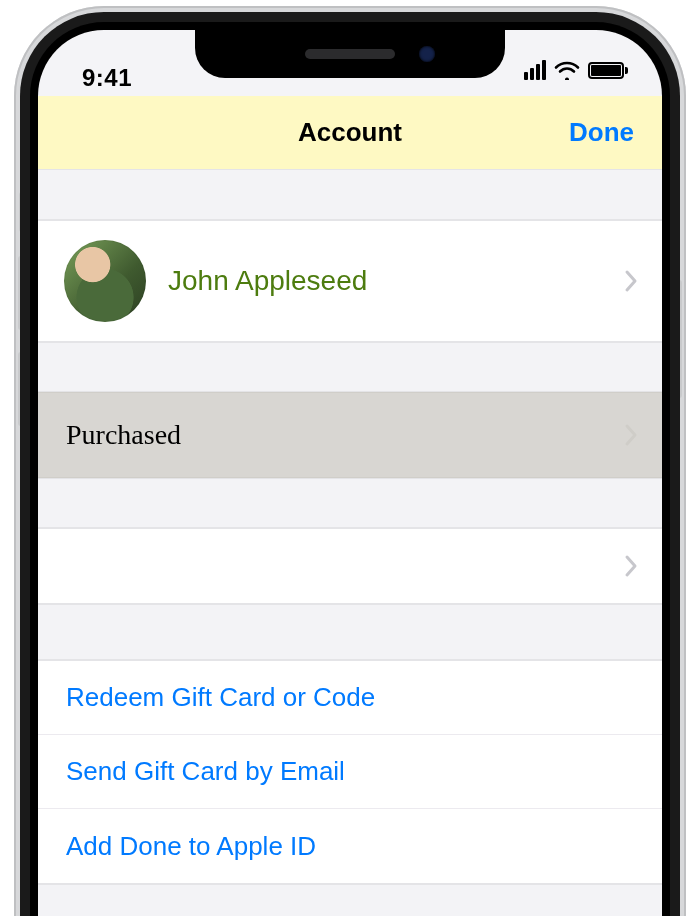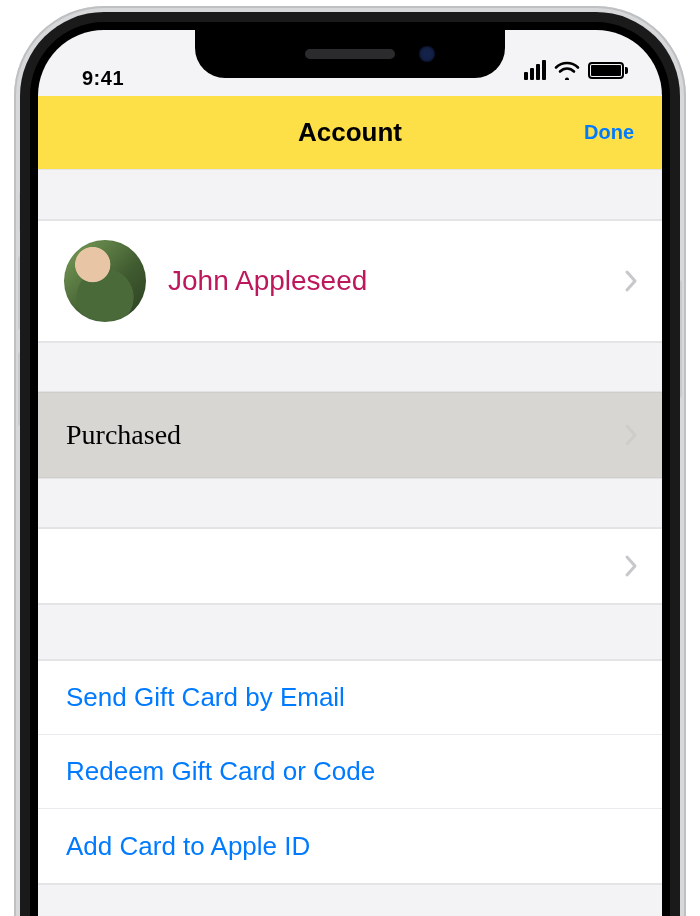--- a/index.html
+++ b/index.html
@@ -63,46 +63,46 @@
   
   .status-bar {
     position: relative;
     height: 66px;
     display: flex;
     align-items: center;
     justify-content: space-between;
     padding: 0 34px;
     font-weight: 600;
   }
-  .status-time { font-size: 20px; color:#000; letter-spacing: 0.5px; margin-top:30px; margin-left:10px;}
+  .status-time { font-size: 24px; color:#000; letter-spacing: 0.5px; margin-top:30px; margin-left:10px;}
   .status-icons { display:flex; align-items:center; gap:8px; margin-top:14px; margin-right:4px;}
   .bars { display:flex; align-items:flex-end; gap:2px; }
   .bars span { width:4px; background:#000; border-radius:1px; display:block; }
   .bars span:nth-child(1){height:8px;}
   .bars span:nth-child(2){height:12px;}
   .bars span:nth-child(3){height:16px;}
   .bars span:nth-child(4){height:20px;}
   .wifi svg, .battery svg { display:block; }
   .battery-wrap { position:relative; width:36px; height:17px; }
   .battery-body { position:absolute; inset:0; border:2px solid #000; border-radius:4px; }
   .battery-fill { position:absolute; left:3px; top:3px; bottom:3px; right:3px; background:#000; border-radius:1px; }
   .battery-tip  { position:absolute; right:-4px; top:5px; width:3px; height:7px; background:#000; border-radius:0 2px 2px 0;}
 
   
   .nav-bar {
     height: 74px;
-    background: #fde047;
+    background: #fef9c3;
     border-bottom: 1px solid #e4e4e7;
     display:flex;
     align-items:center;
     justify-content:center;
     position:relative;
   }
   .nav-title { font-size: 26px; font-weight:600; color:#000; }
-  .nav-done  { position:absolute; right:28px; font-size:20px; font-weight:600; color:#007aff; }
+  .nav-done  { position:absolute; right:28px; font-size:26px; font-weight:600; color:#007aff; }
 
   
   .group-gap { height: 50px; background:#f3f3f6; border-bottom:1px solid #e4e4e7; border-top:1px solid #e4e4e7; }
   .group-gap.first { border-top:none; height:50px; }
   .group-gap.large { height:56px; }
   .cell {
     background:#fff;
     display:flex;
     align-items:center;
     padding: 0 28px;
@@ -128,21 +128,21 @@
     width:82px; height:82px; border-radius:50%;
     background: radial-gradient(circle at 35% 30%, #e8c6a5 0 22%, transparent 23%),
                 radial-gradient(circle at 50% 70%, #4a6a3a 0 40%, transparent 41%),
                 linear-gradient(135deg, #7aa05a 0%, #3f5a2f 60%, #2c3f22 100%);
     background-color:#5a7a45;
     flex-shrink:0;
     margin-right:22px;
     box-shadow: inset 0 0 0 1px rgba(0,0,0,.05);
   }
   .profile-text { display:flex; flex-direction:column; gap:4px; }
-  .profile-name { font-size:28px; color:#be185d; }
+  .profile-name { font-size:28px; color:#4d7c0f; }
   .profile-email{ font-size:21px; color:#8a8a8e; }
 
   
   .content { position:relative; }
 
   
   .group { border-top:1px solid #e4e4e7; border-bottom:1px solid #e4e4e7; }
   .group.highlighted { border:none;font-family:Liberation Serif, serif; }
 
 </style>
@@ -233,27 +233,27 @@
                     <path d="M3 3 L11 12 L3 21" stroke="#c7c7cc" stroke-width="3" fill="none" stroke-linecap="round" stroke-linejoin="round"></path>
                   </svg>
               </div>
             </div>
           </div>
 
           <div class="group-gap large"></div>
 
           <div class="group">
             <div class="cell link">
+              <span>Redeem Gift Card or Code</span>
+            </div>
+            <div class="cell link">
               <span>Send Gift Card by Email</span>
             </div>
             <div class="cell link">
-              <span>Redeem Gift Card or Code</span>
-            </div>
-            <div class="cell link">
-              <span>Add Card to Apple ID</span>
+              <span>Add Done to Apple ID</span>
             </div>
           </div>
 
           <div class="group-gap"></div>
 
         </div>
 
       </div>
     </div>
   </div>

